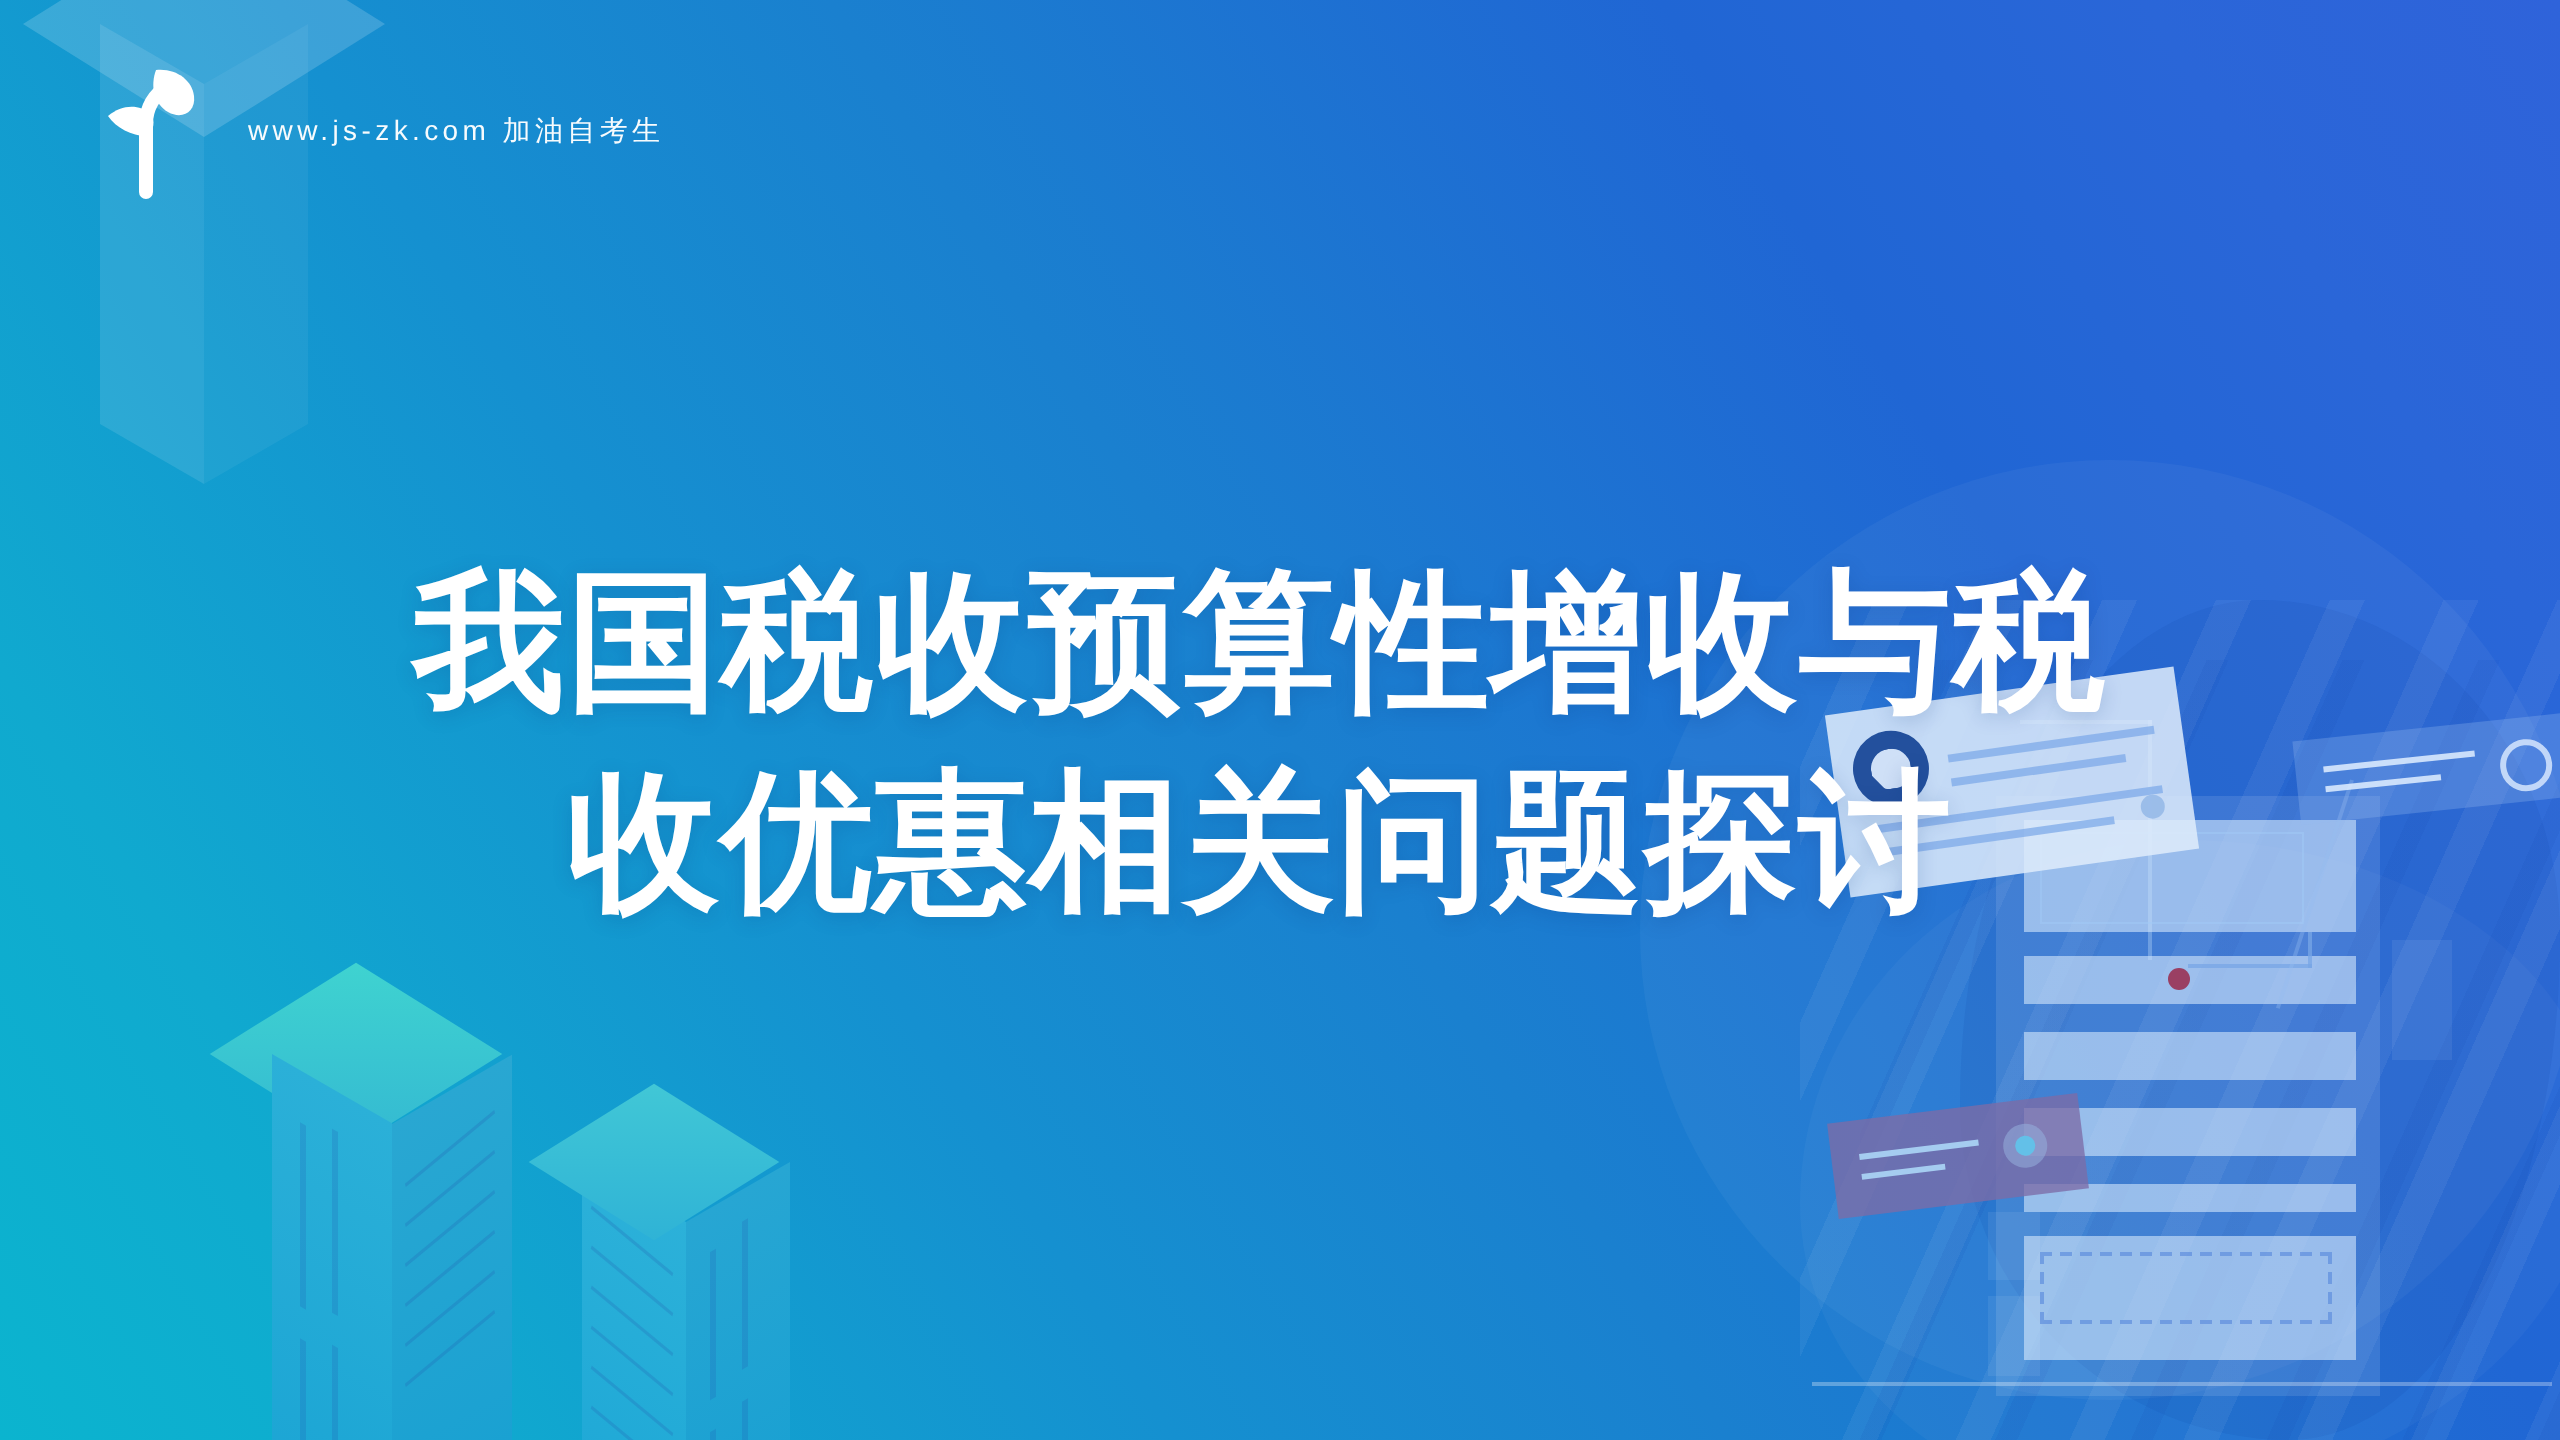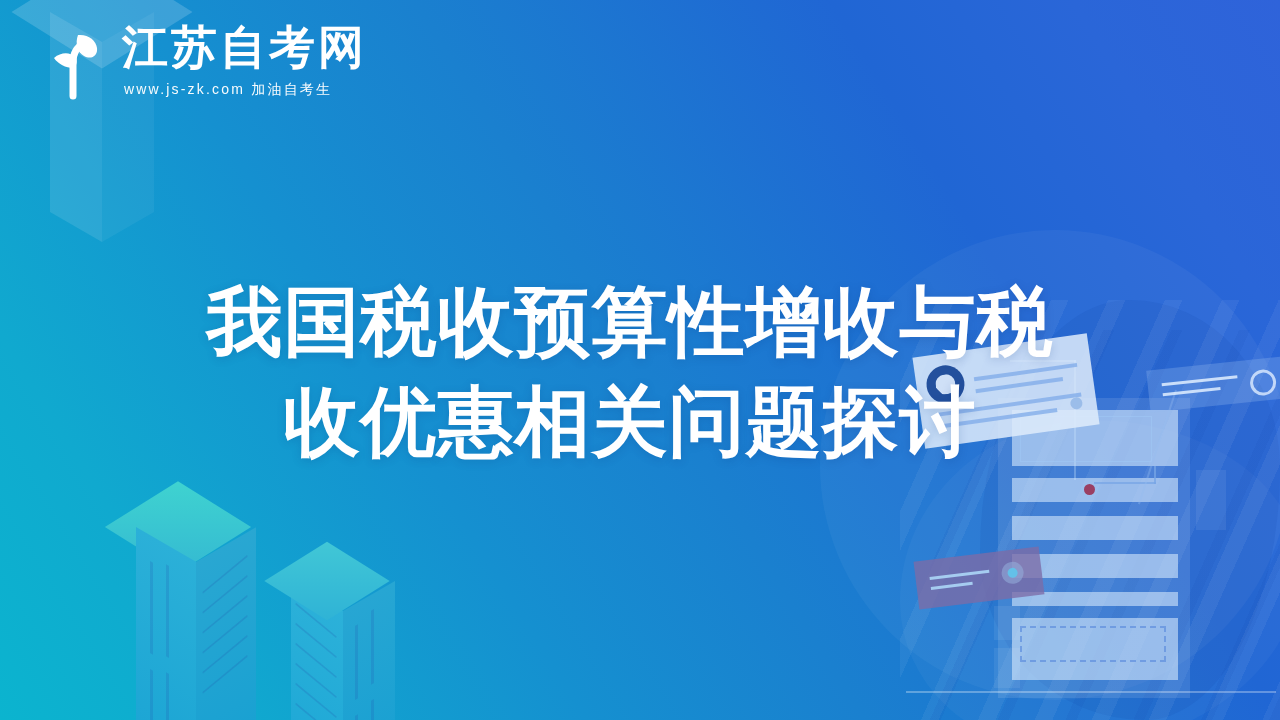--- a/index.html
+++ b/index.html
@@ -426,21 +426,20 @@
     <div class="face-r"></div>
   </div>
 
   <div id="logo">
     <svg id="logo-mark" viewBox="0 0 86 86">
       <path d="M45 78 L45 44 C45 36 49 29 56 25" stroke="#ffffff" stroke-width="7" fill="none" stroke-linecap="round"></path>
       <path d="M45 50 C38 50 30 46 26 40 C33 34 42 34 47 39 C50 42 49 48 45 50 Z" fill="#ffffff"></path>
       <path d="M56 38 C49 34 47 25 50 17 C60 16 68 22 69 30 C70 38 63 42 56 38 Z" fill="#ffffff"></path>
     </svg>
     <div id="logo-text-wrap">
-      <div id="logo-title">江苏自考网</div>
       <div id="logo-sub">www.js-zk.com 加油自考生</div>
     </div>
   </div>
 
   <div id="doc-stem-h"></div>
   <div id="doc-stem"></div>
 
   <div id="doc-panel">
     <div class="panel-bg"></div>
     <div class="doc-bar" id="doc-bar-1"></div>

